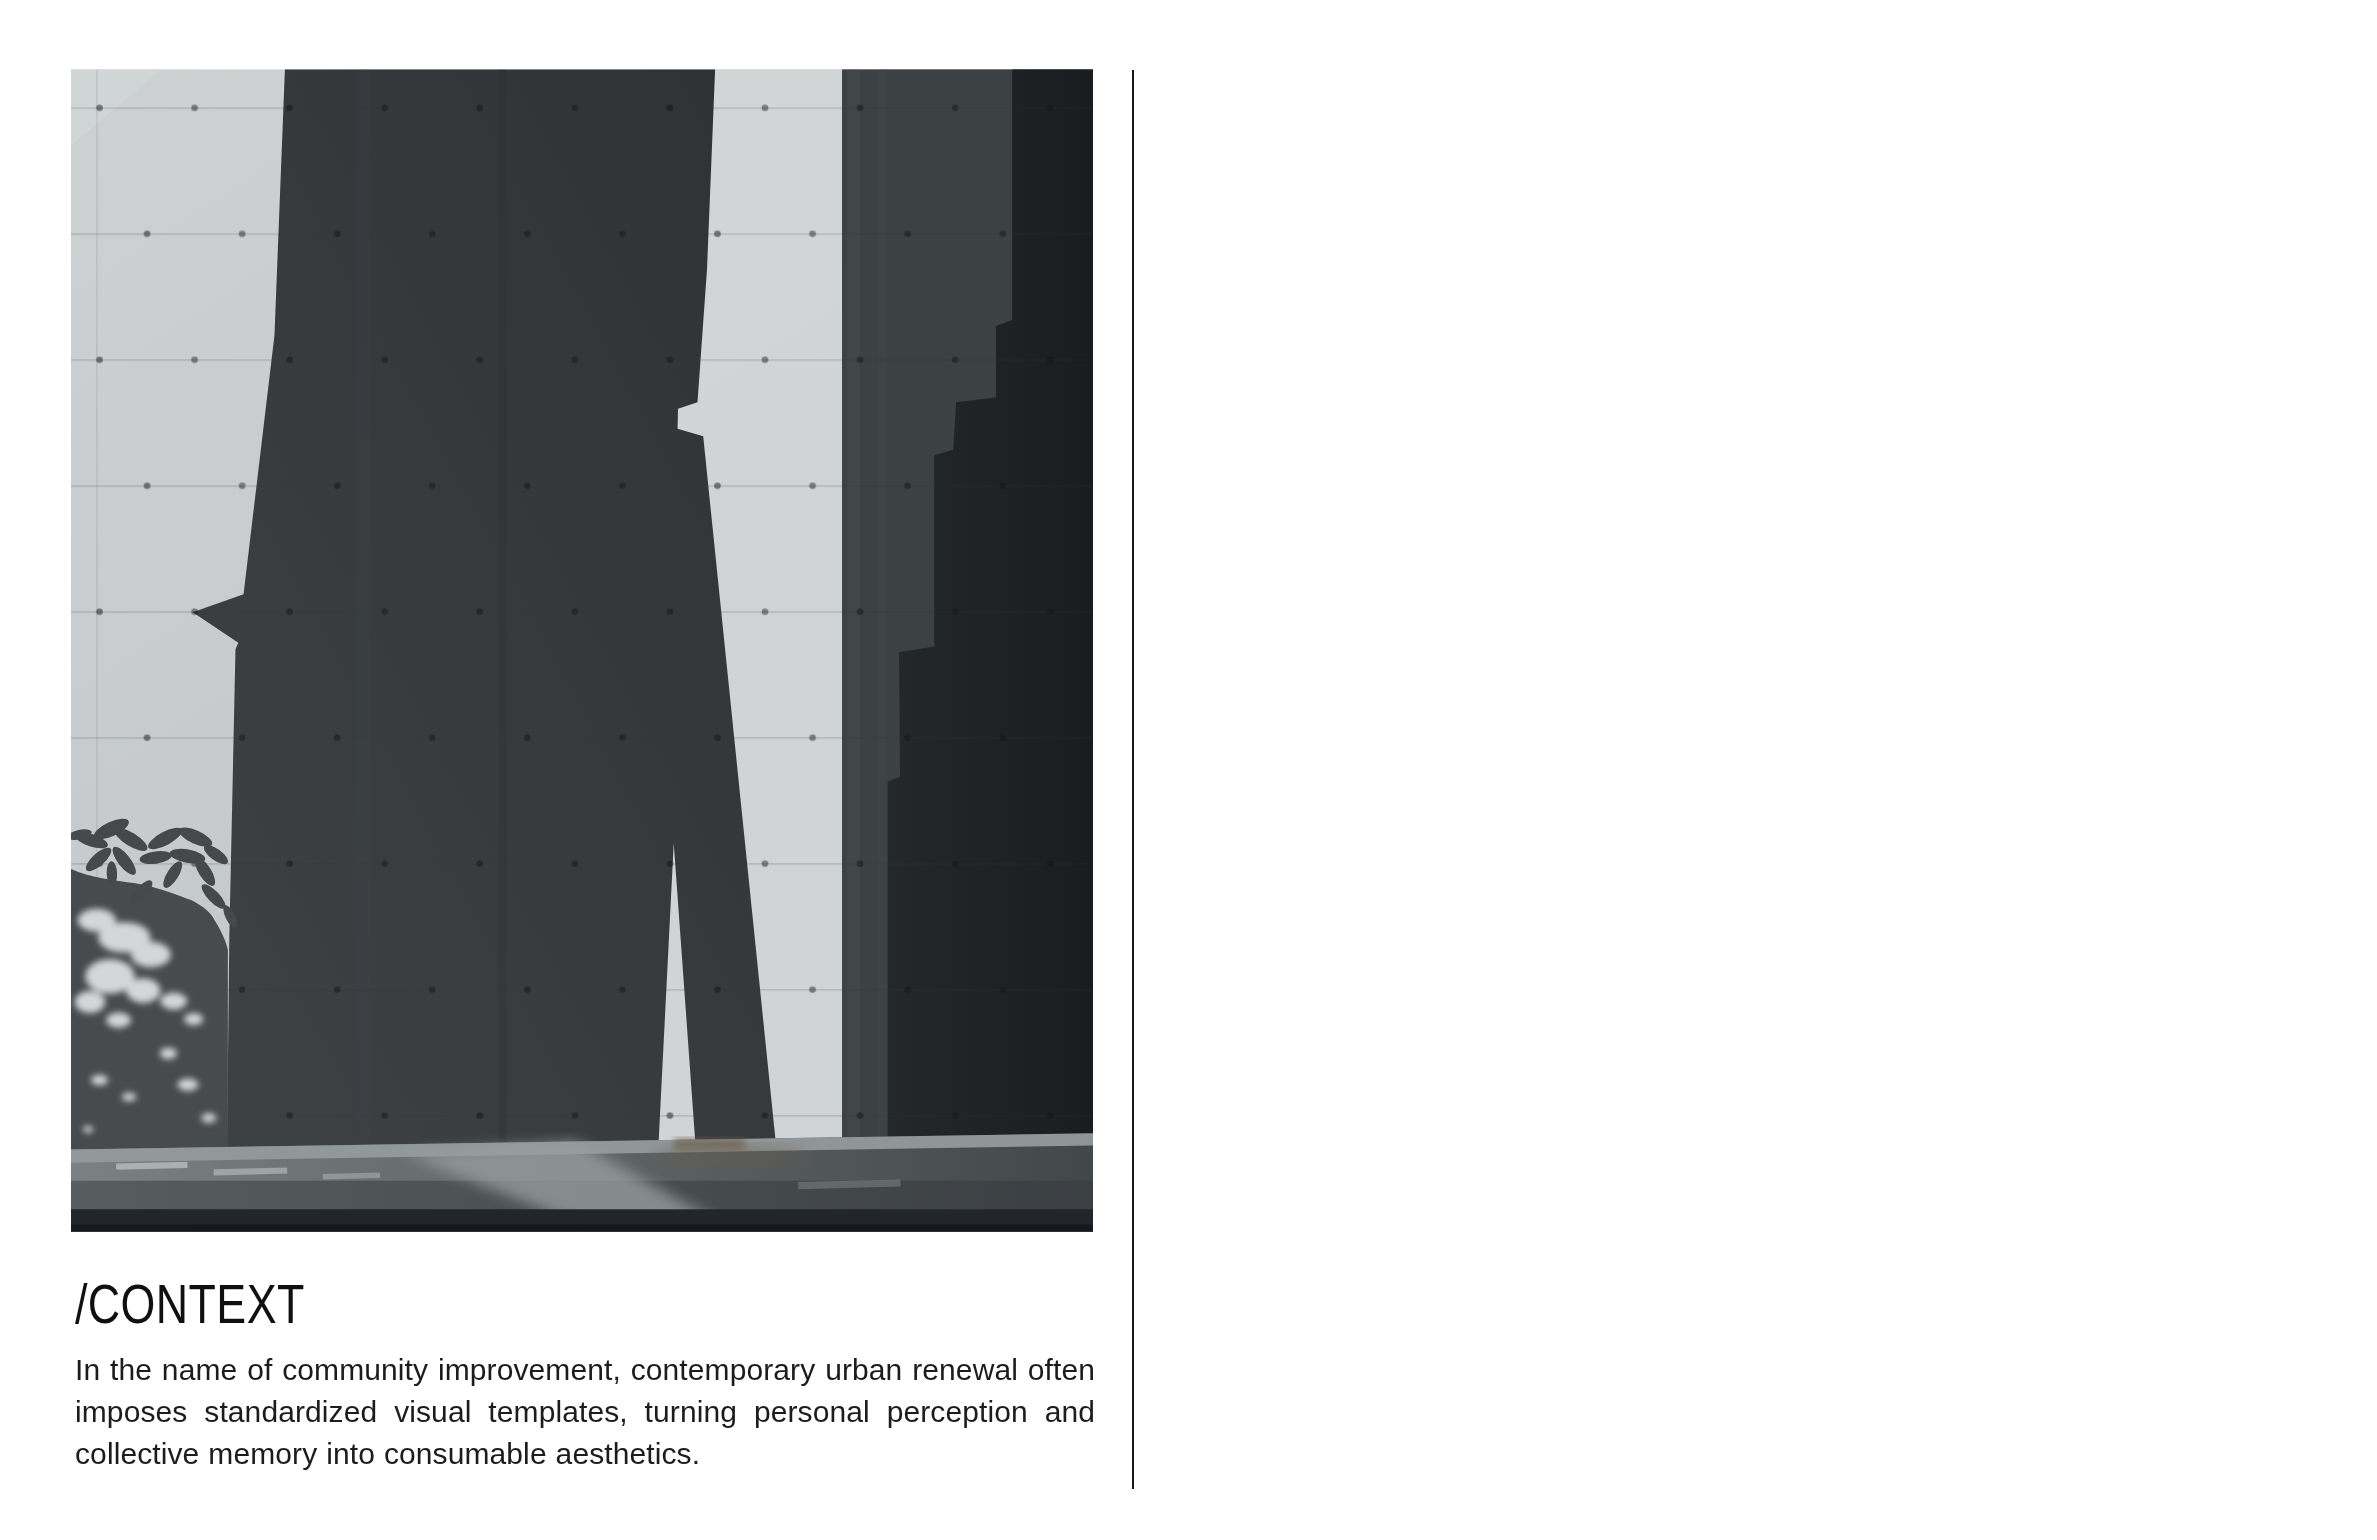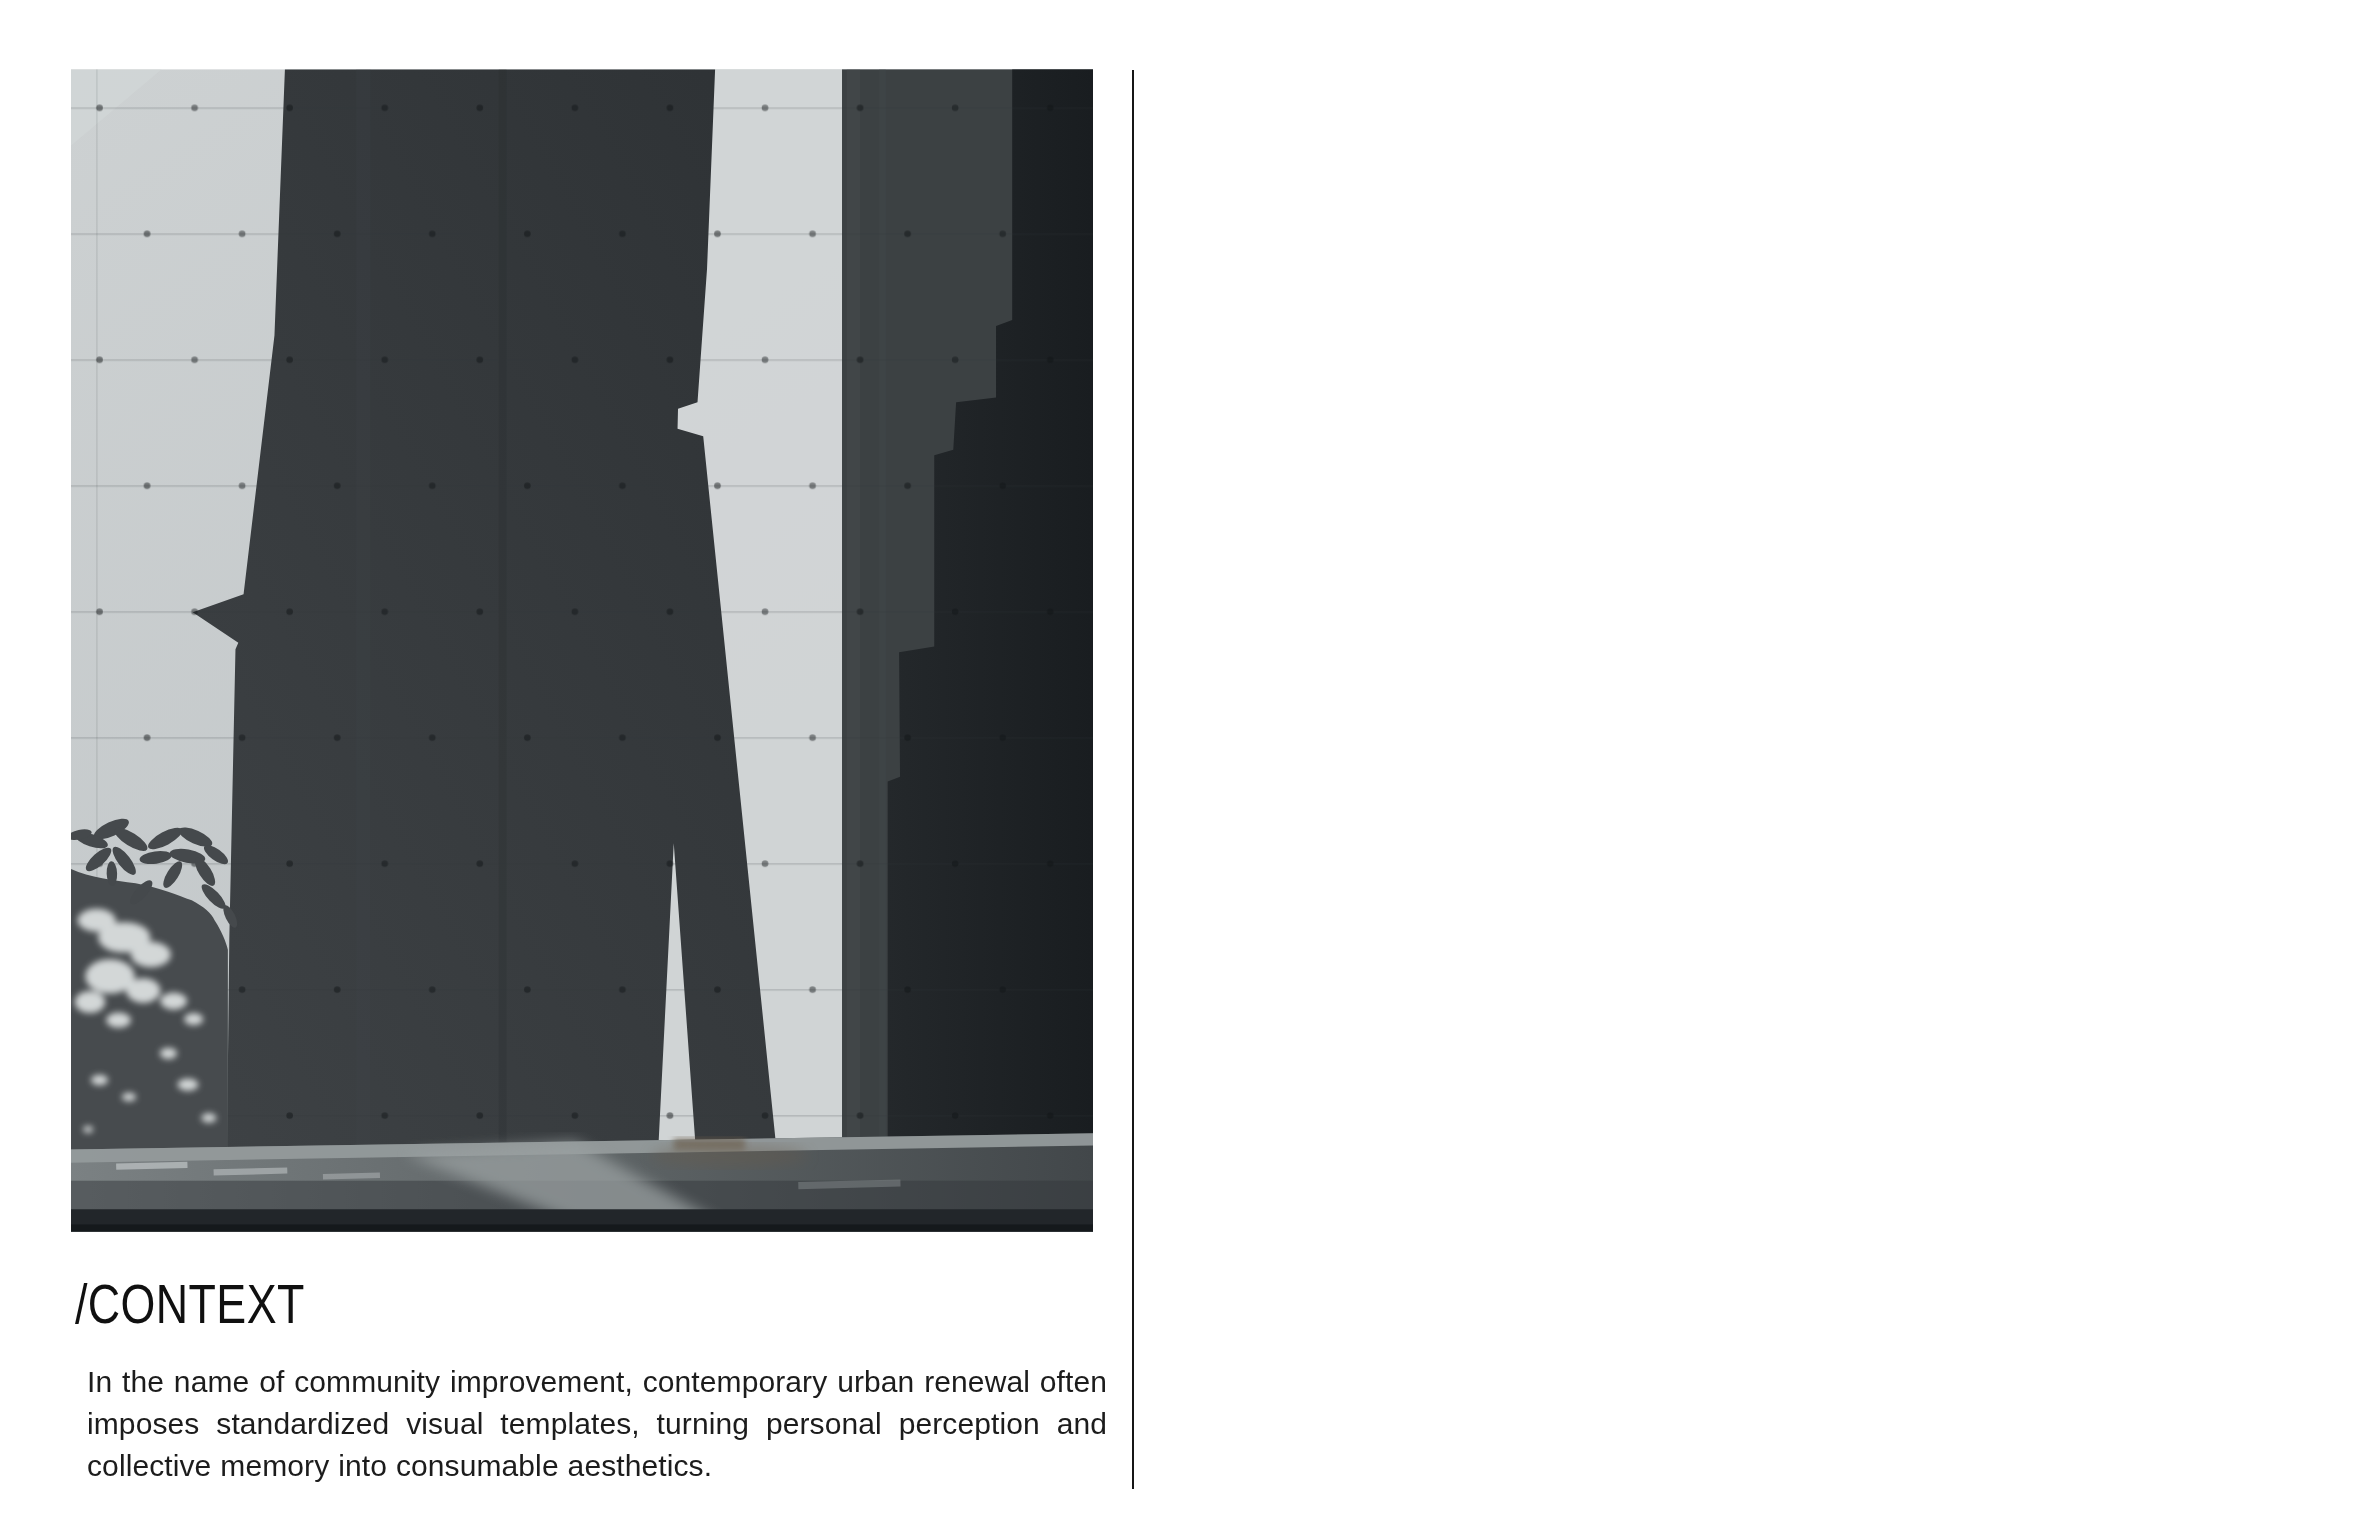--- a/index.html
+++ b/index.html
@@ -5,21 +5,21 @@
   html,body{margin:0;padding:0;background:#ffffff;}
   .page{position:relative;width:2739px;height:1541px;background:#ffffff;overflow:hidden;
         font-family:"Liberation Sans","DejaVu Sans",sans-serif;}
 
   
   .photo{position:absolute;left:71px;top:69px;width:1022px;height:1163px;margin:0;}
   .photo svg{display:block;}
   .heading{position:absolute;left:75px;top:1271px;margin:0;font-size:56px;font-weight:500;
            color:#101010;letter-spacing:0.5px;transform:scaleX(.8);transform-origin:left top;
            white-space:nowrap;}
-  .para{position:absolute;left:75px;top:1349px;width:1020px;margin:12px;font-size:30px;
+  .para{position:absolute;left:75px;top:1349px;width:1020px;margin:0;font-size:30px;
         line-height:42px;text-align:justify;color:#1c1c1c;letter-spacing:0.1px;word-spacing:0.5px;}
 
   .divider{position:absolute;left:1132px;top:70px;width:1.9px;height:1419px;
            background:var(--divider,#161616);}
 
   
   .diagram{position:absolute;left:1151px;top:0;right:0;bottom:0;}
 </style>
 </head>
 <body>

